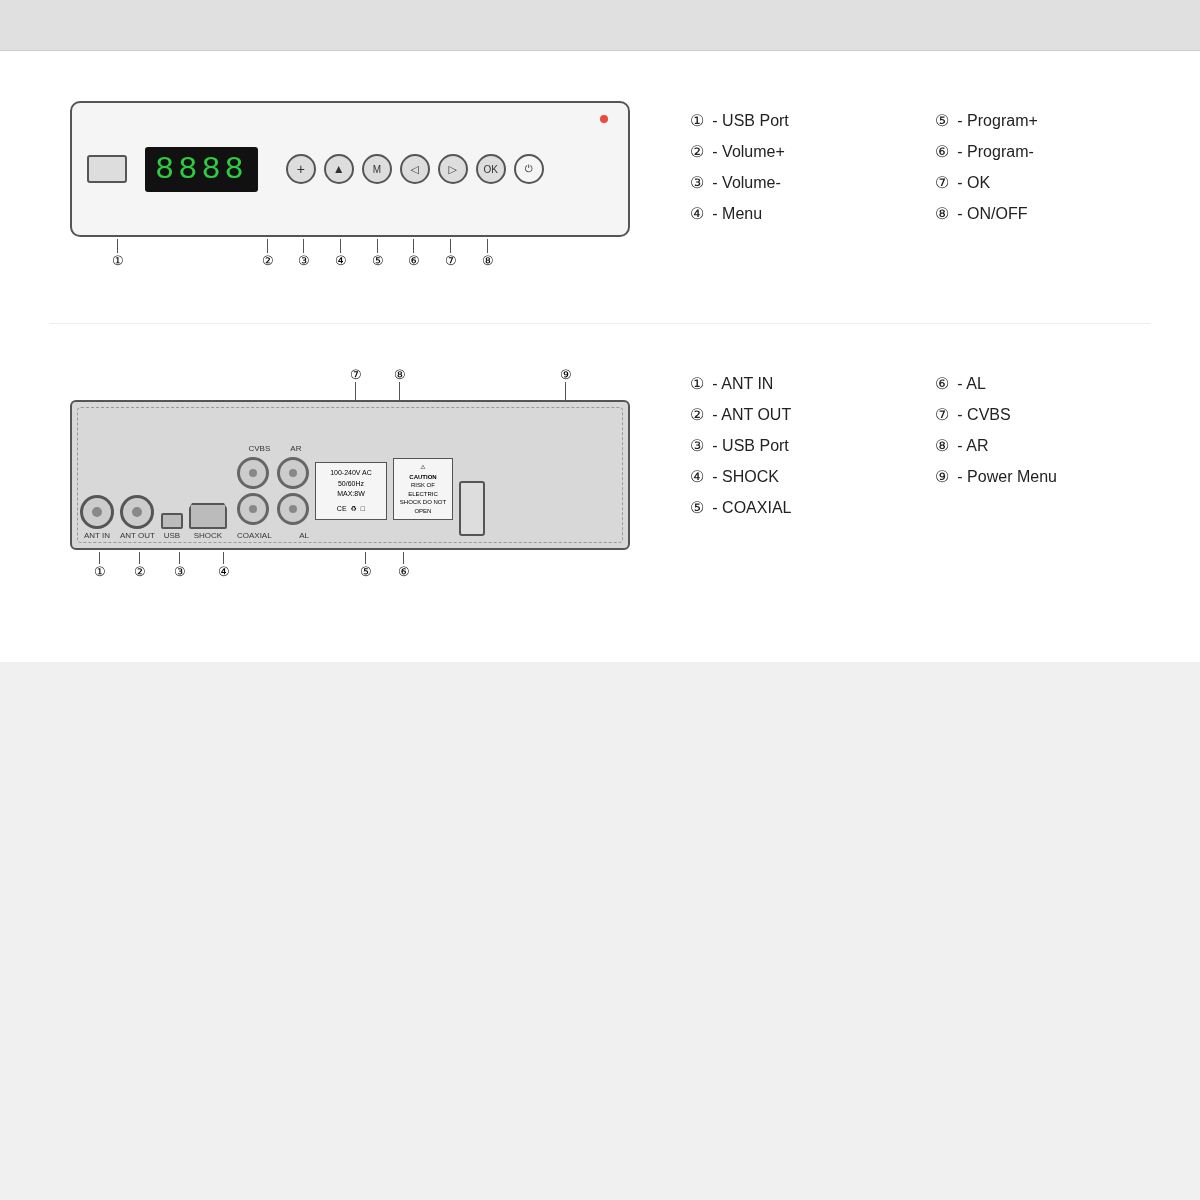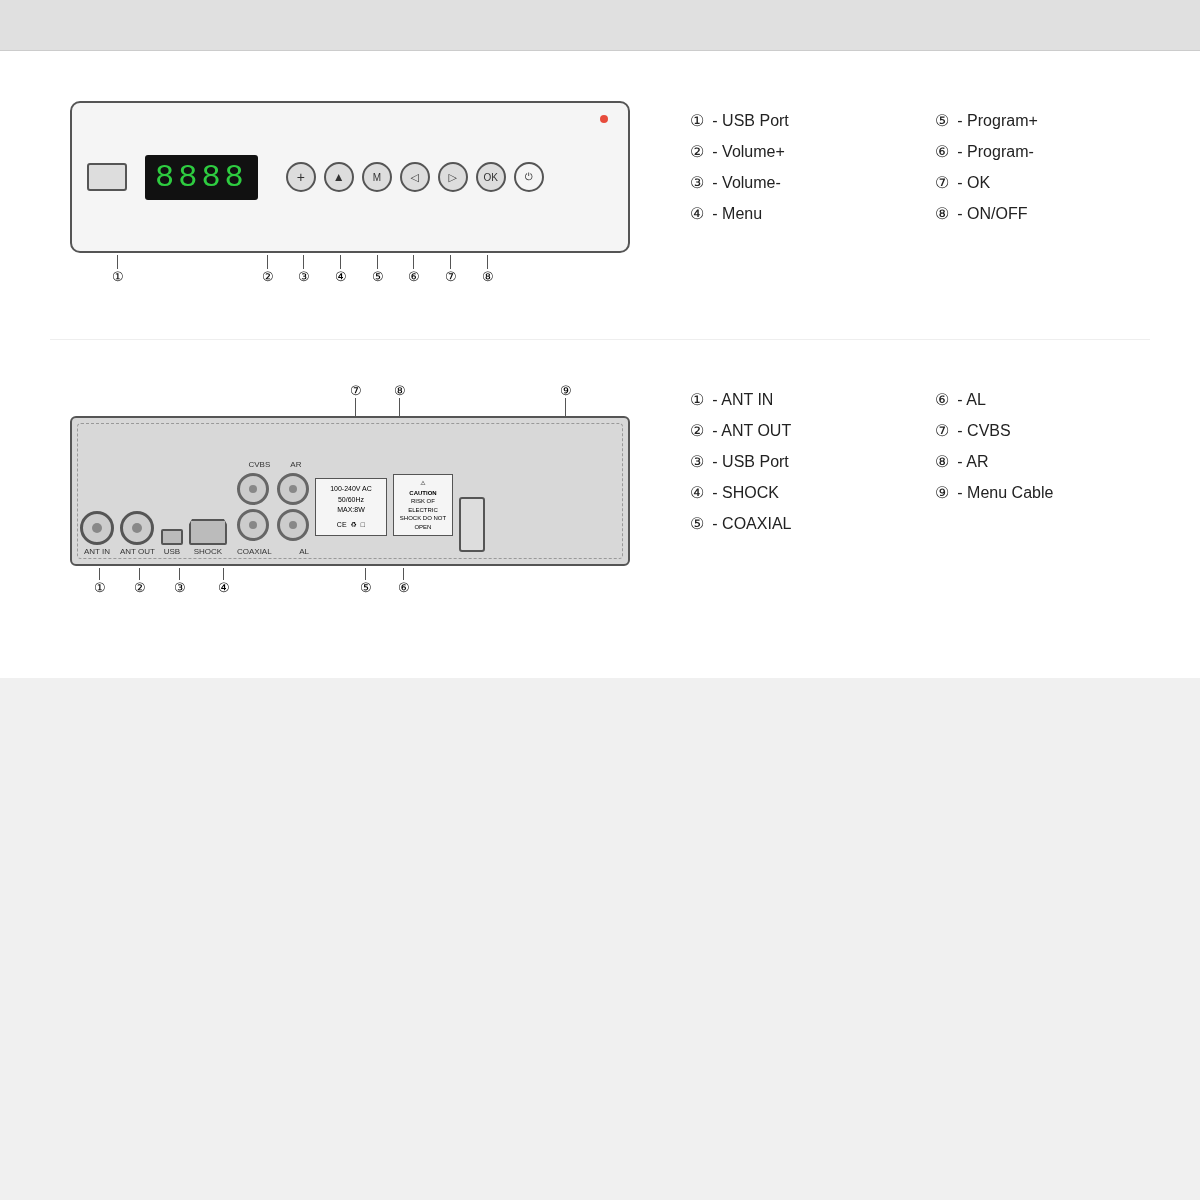--- a/index.html
+++ b/index.html
@@ -50,21 +50,21 @@
       position: relative;
       width: 600px;
       flex-shrink: 0;
     }
 
     .front-panel {
       border: 2px solid #555;
       border-radius: 10px;
       background: #f5f5f5;
       width: 560px;
-      height: 152px;
+      height: 136px;
       position: relative;
       display: flex;
       align-items: center;
       padding: 10px 15px;
       gap: 18px;
       margin-left: 20px;
     }
 
     
     .usb-port {
@@ -525,21 +525,21 @@
         <div class="legend-item">
           <span class="circled">⑧</span>
           <span>- AR</span>
         </div>
         <div class="legend-item">
           <span class="circled">④</span>
           <span>- SHOCK</span>
         </div>
         <div class="legend-item">
           <span class="circled">⑨</span>
-          <span>- Menu Cable</span>
+          <span>- Power Menu</span>
         </div>
         <div class="legend-item">
           <span class="circled">⑤</span>
           <span>- COAXIAL</span>
         </div>
         <div class="legend-item">
           <span></span>
         </div>
       </div>
     </div>

